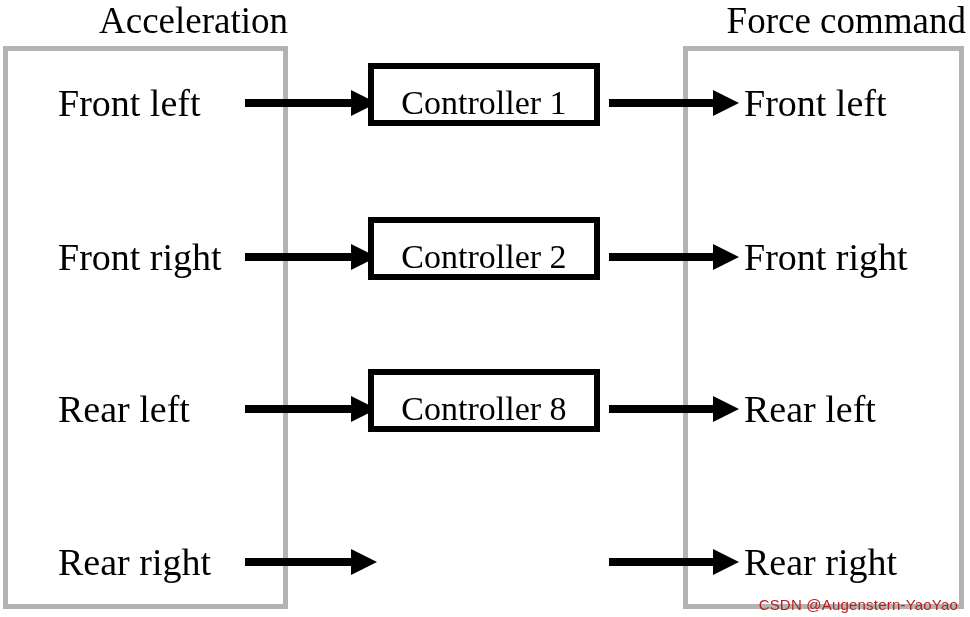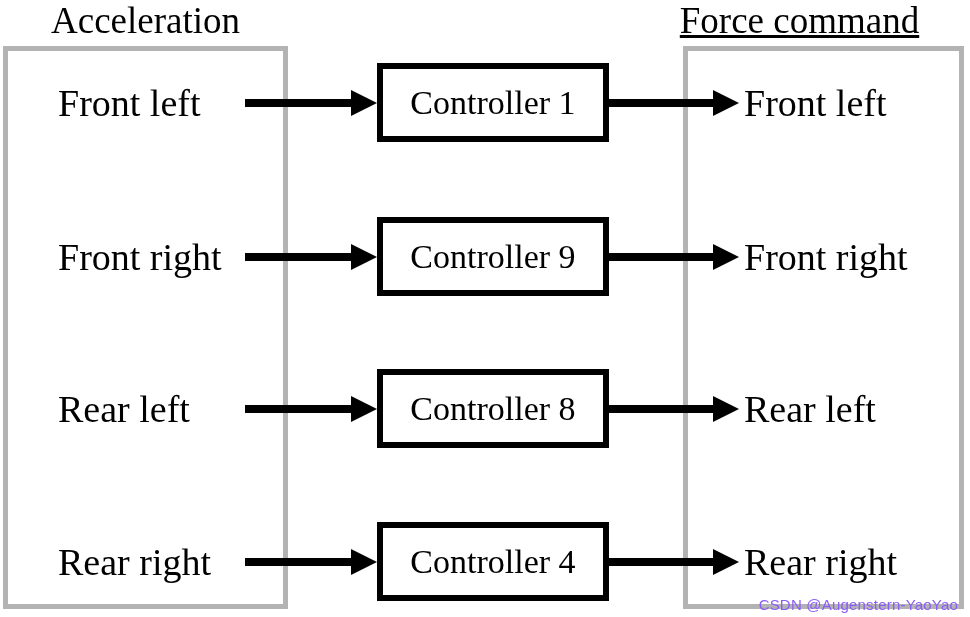--- a/index.html
+++ b/index.html
@@ -38,31 +38,30 @@
     height: 563px;
   }
 
   
   .group-title {
     position: absolute;
     top: 0px;
     height: 44px;
     line-height: 42px;
     font-size: 37px;
-    text-align: center;
+    text-align: right;
     white-space: nowrap;
   }
   #title-acceleration {
     left: 3px;
     width: 285px;
   }
   #title-force {
-    left: 659px;
+    left: 685px;
     width: 281px;
-    text-decoration: underline;
   }
 
   
   .signal-label {
     position: absolute;
     height: 48px;
     line-height: 48px;
     font-size: 38px;
     white-space: nowrap;
   }
@@ -71,23 +70,23 @@
     text-align: left;
   }
   .signal-label.right {
     left: 744px;
     text-align: left;
   }
 
   
   .controller-block {
     position: absolute;
-    left: 377px;
+    left: 368px;
     width: 232px;
-    height: 79px;
+    height: 63px;
     box-sizing: border-box;
     border: 6px solid #000000;
     background: #ffffff;
     font-size: 34px;
     line-height: 67px;
     text-align: center;
     white-space: nowrap;
   }
 
   
@@ -118,21 +117,21 @@
   .arrow.out .shaft { width: 106px; }
   .arrow.out .head  { left: 104px; }
 
   
   #watermark {
     position: absolute;
     right: 12px;
     bottom: 4px;
     font-family: "Liberation Sans", "DejaVu Sans", sans-serif;
     font-size: 15px;
-    color: #8b5cf6;
+    color: #b91c1c;
     white-space: nowrap;
     letter-spacing: 0.2px;
     margin-top: 42px;
   }
 </style>
 </head>
 <body>
 
 <div id="canvas">
 
@@ -158,23 +157,22 @@
   <div class="arrow in" style="top:396px">
     <span class="shaft"></span>
     <span class="head"></span>
   </div>
   <div class="arrow in" style="top:549px">
     <span class="shaft"></span>
     <span class="head"></span>
   </div>
 
   <div class="controller-block" style="top:63px">Controller 1</div>
-  <div class="controller-block" style="top:217px">Controller 9</div>
+  <div class="controller-block" style="top:217px">Controller 2</div>
   <div class="controller-block" style="top:369px">Controller 8</div>
-  <div class="controller-block" style="top:522px">Controller 4</div>
 
   <div class="arrow out" style="top:90px">
     <span class="shaft"></span>
     <span class="head"></span>
   </div>
   <div class="arrow out" style="top:244px">
     <span class="shaft"></span>
     <span class="head"></span>
   </div>
   <div class="arrow out" style="top:396px">

